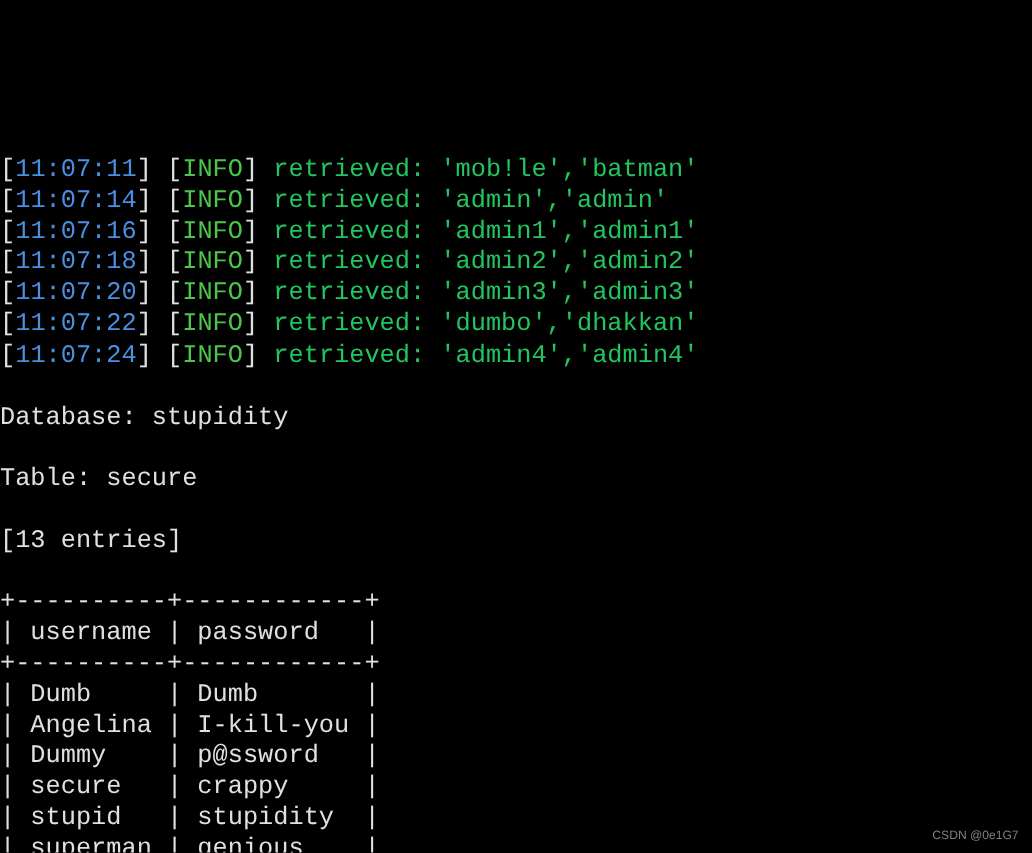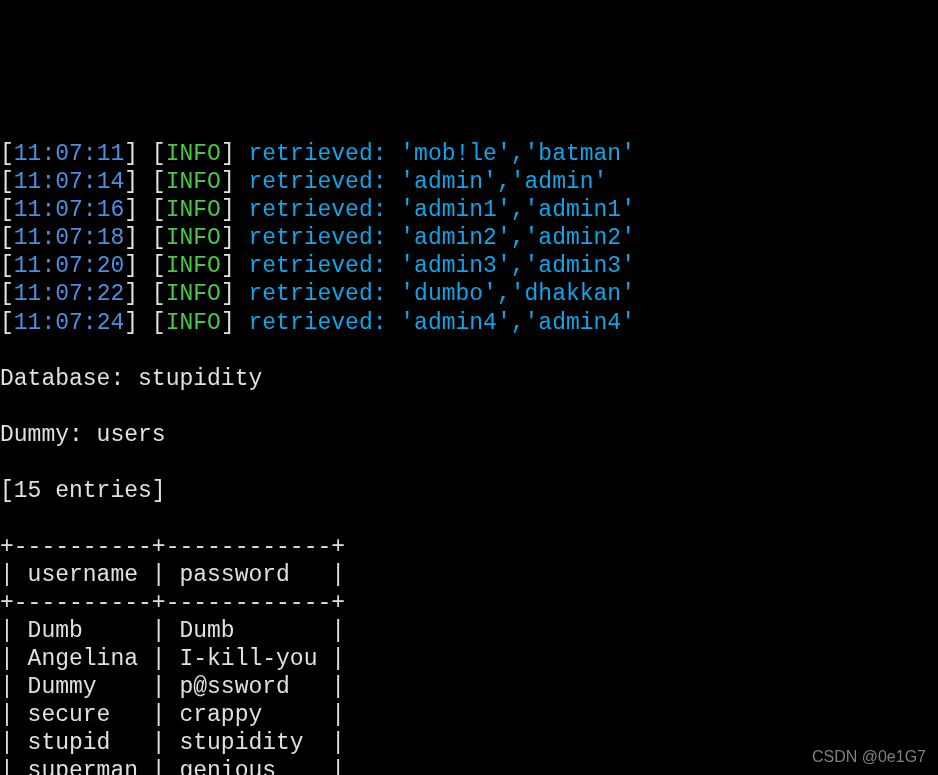--- a/index.html
+++ b/index.html
@@ -21,41 +21,41 @@
     }
     .terminal {
       padding: 0;
     }
     .log-line {
       display: block;
     }
     .bracket { color: #e0e0e0; }
     .timestamp { color: #4a90e2; font-family: Liberation Mono, monospace; }
     .info { color: #4ac74a; }
-    .text { color: #0ea5e9; }
+    .text { color: #22c55e; }
     .db-info { color: #e0e0e0; }
     .table-line { color: #e0e0e0; }
     .watermark {
       position: absolute;
       bottom: 8px;
       right: 12px;
       color: #808080;
-      font-size: 16px;
+      font-size: 11px;
       font-family: Arial, sans-serif;
     }
   </style>
 </head>
 <body>
 
 
 
 <div class="terminal">
 <div id="log-container"><div class="log-line"><span class="bracket">[</span><span class="timestamp">11:07:11</span><span class="bracket">] [</span><span class="info">INFO</span><span class="bracket">] </span><span class="text">retrieved: 'mob!le','batman'</span></div><div class="log-line"><span class="bracket">[</span><span class="timestamp">11:07:14</span><span class="bracket">] [</span><span class="info">INFO</span><span class="bracket">] </span><span class="text">retrieved: 'admin','admin'</span></div><div class="log-line"><span class="bracket">[</span><span class="timestamp">11:07:16</span><span class="bracket">] [</span><span class="info">INFO</span><span class="bracket">] </span><span class="text">retrieved: 'admin1','admin1'</span></div><div class="log-line"><span class="bracket">[</span><span class="timestamp">11:07:18</span><span class="bracket">] [</span><span class="info">INFO</span><span class="bracket">] </span><span class="text">retrieved: 'admin2','admin2'</span></div><div class="log-line"><span class="bracket">[</span><span class="timestamp">11:07:20</span><span class="bracket">] [</span><span class="info">INFO</span><span class="bracket">] </span><span class="text">retrieved: 'admin3','admin3'</span></div><div class="log-line"><span class="bracket">[</span><span class="timestamp">11:07:22</span><span class="bracket">] [</span><span class="info">INFO</span><span class="bracket">] </span><span class="text">retrieved: 'dumbo','dhakkan'</span></div><div class="log-line"><span class="bracket">[</span><span class="timestamp">11:07:24</span><span class="bracket">] [</span><span class="info">INFO</span><span class="bracket">] </span><span class="text">retrieved: 'admin4','admin4'</span></div></div>
 <div class="db-info">Database: stupidity</div>
-<div class="db-info">Dummy: users</div>
-<div class="db-info">[15 entries]</div>
+<div class="db-info">Table: secure</div>
+<div class="db-info">[13 entries]</div>
 <div id="table-container"><div class="table-line">+----------+------------+</div><div class="table-line">| username | password   |</div><div class="table-line">+----------+------------+</div><div class="table-line">| Dumb     | Dumb       |</div><div class="table-line">| Angelina | I-kill-you |</div><div class="table-line">| Dummy    | p@ssword   |</div><div class="table-line">| secure   | crappy     |</div><div class="table-line">| stupid   | stupidity  |</div><div class="table-line">| superman | genious    |</div></div>
 </div>
 
 <div class="watermark">CSDN @0e1G7</div>
 
 
 
 
 </body></html>

